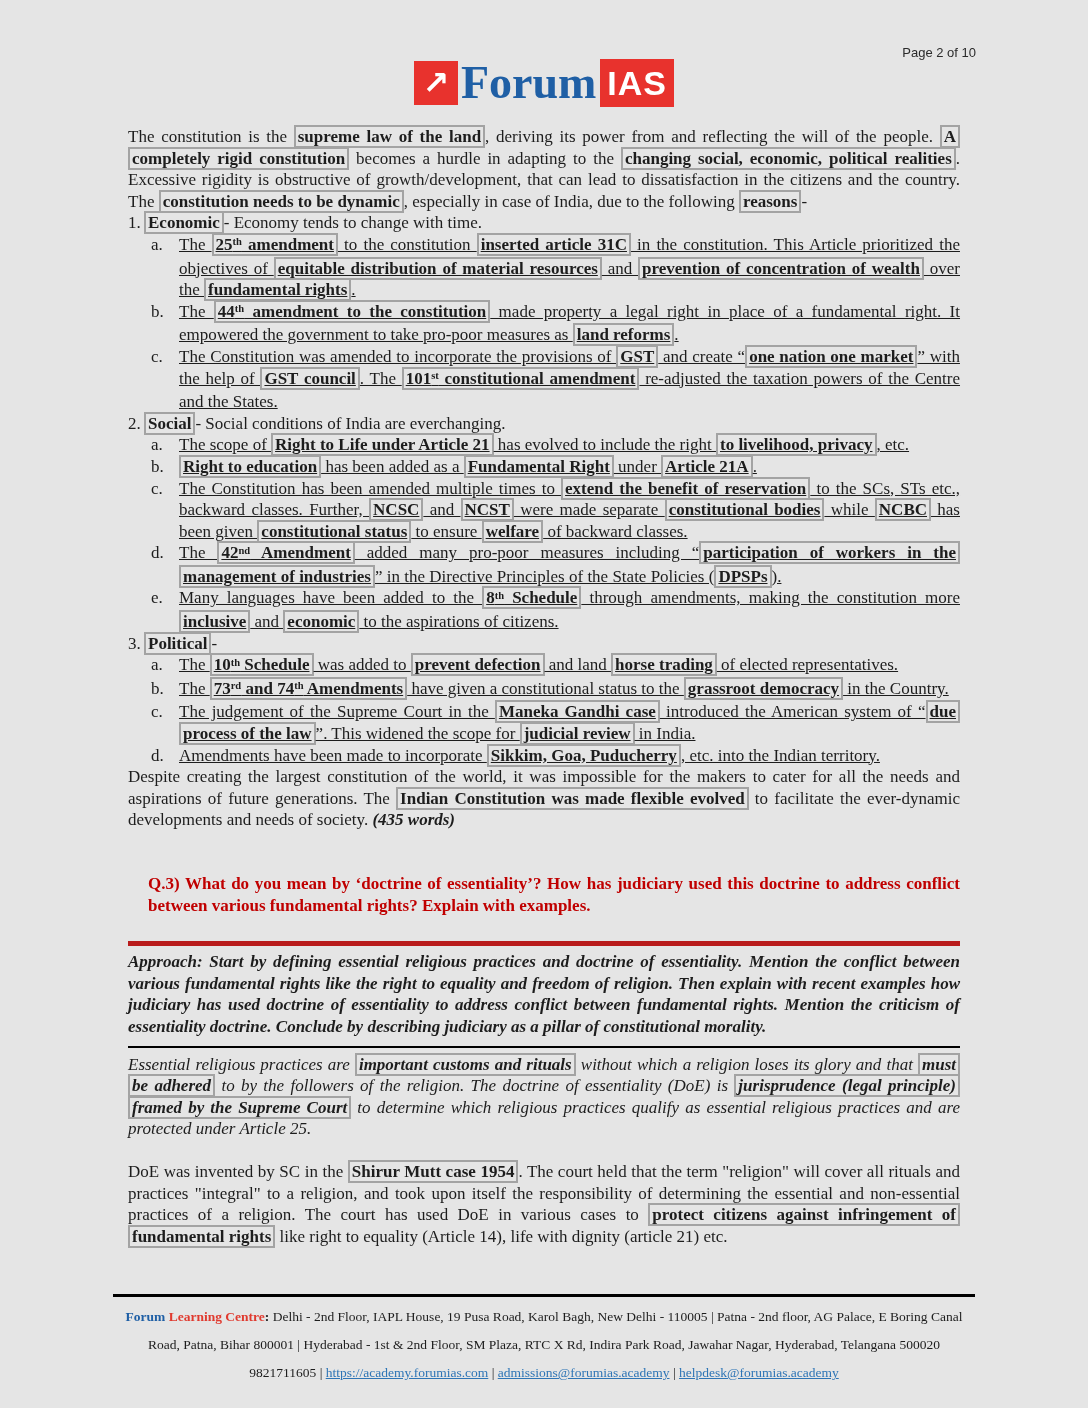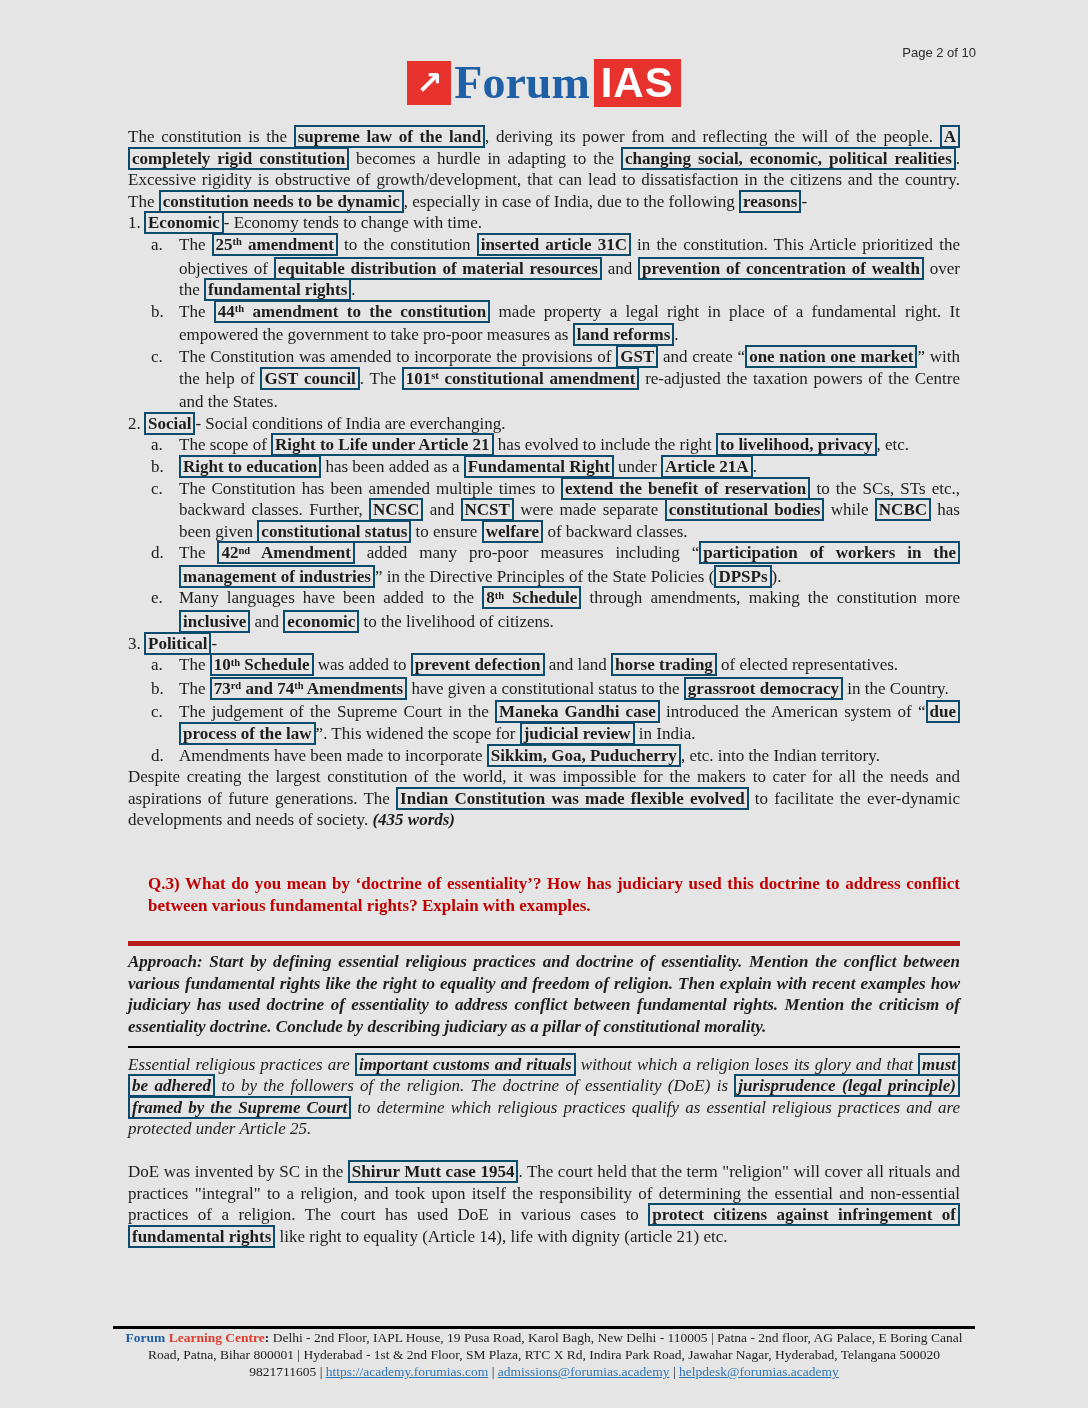--- a/index.html
+++ b/index.html
@@ -44,50 +44,50 @@
     color: #1f5fa5;
     font-weight: bold;
     font-size: 46px;
     line-height: 46px;
     font-family: "Liberation Serif", serif;
   }
   .logo-ias {
     background: #e8322d;
     color: #ffffff;
     font-weight: bold;
-    font-size: 42px;
+    font-size: 34px;
     line-height: 48px;
     padding: 0 7px;
     margin-left: 4px;
     font-family: "Liberation Sans", sans-serif;
     letter-spacing: 1px;
   }
   .content {
     padding: 0 128px;
     margin-top: 18px;
     font-size: 17px;
     line-height: 21.6px;
   }
   .para { margin: 0; text-align: justify; }
   .kw {
     font-weight: bold;
-    border: 2px solid #0c4a6e;
+    border: 2px solid #a3a3a3;
     padding: 0 2px;
     box-decoration-break: clone;
     -webkit-box-decoration-break: clone;
   }
   .b { font-weight: bold; }
   .i { font-style: italic; }
   sup { font-size: .62em; vertical-align: baseline; position: relative; top: -0.45em; }
   .sec-head { display: flex; }
   .sec-marker { width: 16px; flex-shrink: 0; }
   .sec-head-text { flex: 1; text-align: justify; }
   .sub-item { display: flex; padding-left: 23px; }
   .sub-marker { width: 28px; flex-shrink: 0; }
-  .sub-text { flex: 1; text-align: justify; }
+  .sub-text { flex: 1; text-align: justify; text-decoration: underline; }
   .question {
     margin-top: 42px;
     color: #c00000;
     font-weight: bold;
     text-align: justify;
     margin-left: 20px;
   }
   .approach {
     margin-top: 25px;
     border-top: 5px solid #b91c1c;
@@ -96,25 +96,26 @@
     font-weight: bold;
     font-style: italic;
     text-align: justify;
   }
   .doe1 { margin-top: 6px; font-style: italic; }
   .doe2 { margin-top: 21px; }
   .footer {
     position: absolute;
     left: 113px;
     right: 113px;
-    top: 1326px;
+    top: 1294px;
     border-top: 3px solid #000;
+    padding-top: 6px;
     text-align: center;
     font-size: 13.5px;
-    line-height: 17px;
+    line-height: 28px;
     color: #1d1d1d;
   }
   .f-blue { color: #1f5fa5; font-weight: bold; }
   .f-red  { color: #e03a2f; font-weight: bold; }
   .f-link { color: #2e75b6; text-decoration: underline; cursor: pointer; }
 </style>
 </head>
 <body>
 
 <div class="page">
@@ -166,21 +167,21 @@
       <div class="sub-item">
         <span class="sub-marker">c.</span>
         <span class="sub-text"><span>The Constitution has been amended multiple times to </span><span class="kw">extend the benefit of reservation</span><span> to the SCs, STs etc., backward classes. Further, </span><span class="kw">NCSC</span><span> and </span><span class="kw">NCST</span><span> were made separate </span><span class="kw">constitutional bodies</span><span> while </span><span class="kw">NCBC</span><span> has been given </span><span class="kw">constitutional status</span><span> to ensure </span><span class="kw">welfare</span><span> of backward classes.</span></span>
       </div>
       <div class="sub-item">
         <span class="sub-marker">d.</span>
         <span class="sub-text"><span>The </span><span class="kw">42<sup>nd</sup> Amendment</span><span> added many pro-poor measures including “</span><span class="kw">participation of workers in the management of industries</span><span>” in the Directive Principles of the State Policies (</span><span class="kw">DPSPs</span><span>).</span></span>
       </div>
       <div class="sub-item">
         <span class="sub-marker">e.</span>
-        <span class="sub-text"><span>Many languages have been added to the </span><span class="kw">8<sup>th</sup> Schedule</span><span> through amendments, making the constitution more </span><span class="kw">inclusive</span><span> and </span><span class="kw">economic</span><span> to the livelihood of citizens.</span></span>
+        <span class="sub-text"><span>Many languages have been added to the </span><span class="kw">8<sup>th</sup> Schedule</span><span> through amendments, making the constitution more </span><span class="kw">inclusive</span><span> and </span><span class="kw">economic</span><span> to the aspirations of citizens.</span></span>
       </div>
     </div>
 
     <div>
       <div class="sec-head">
         <span class="sec-marker">3.</span>
         <span class="sec-head-text"><span class="kw">Political</span><span>-</span></span>
       </div>
       <div class="sub-item">
         <span class="sub-marker">a.</span>

